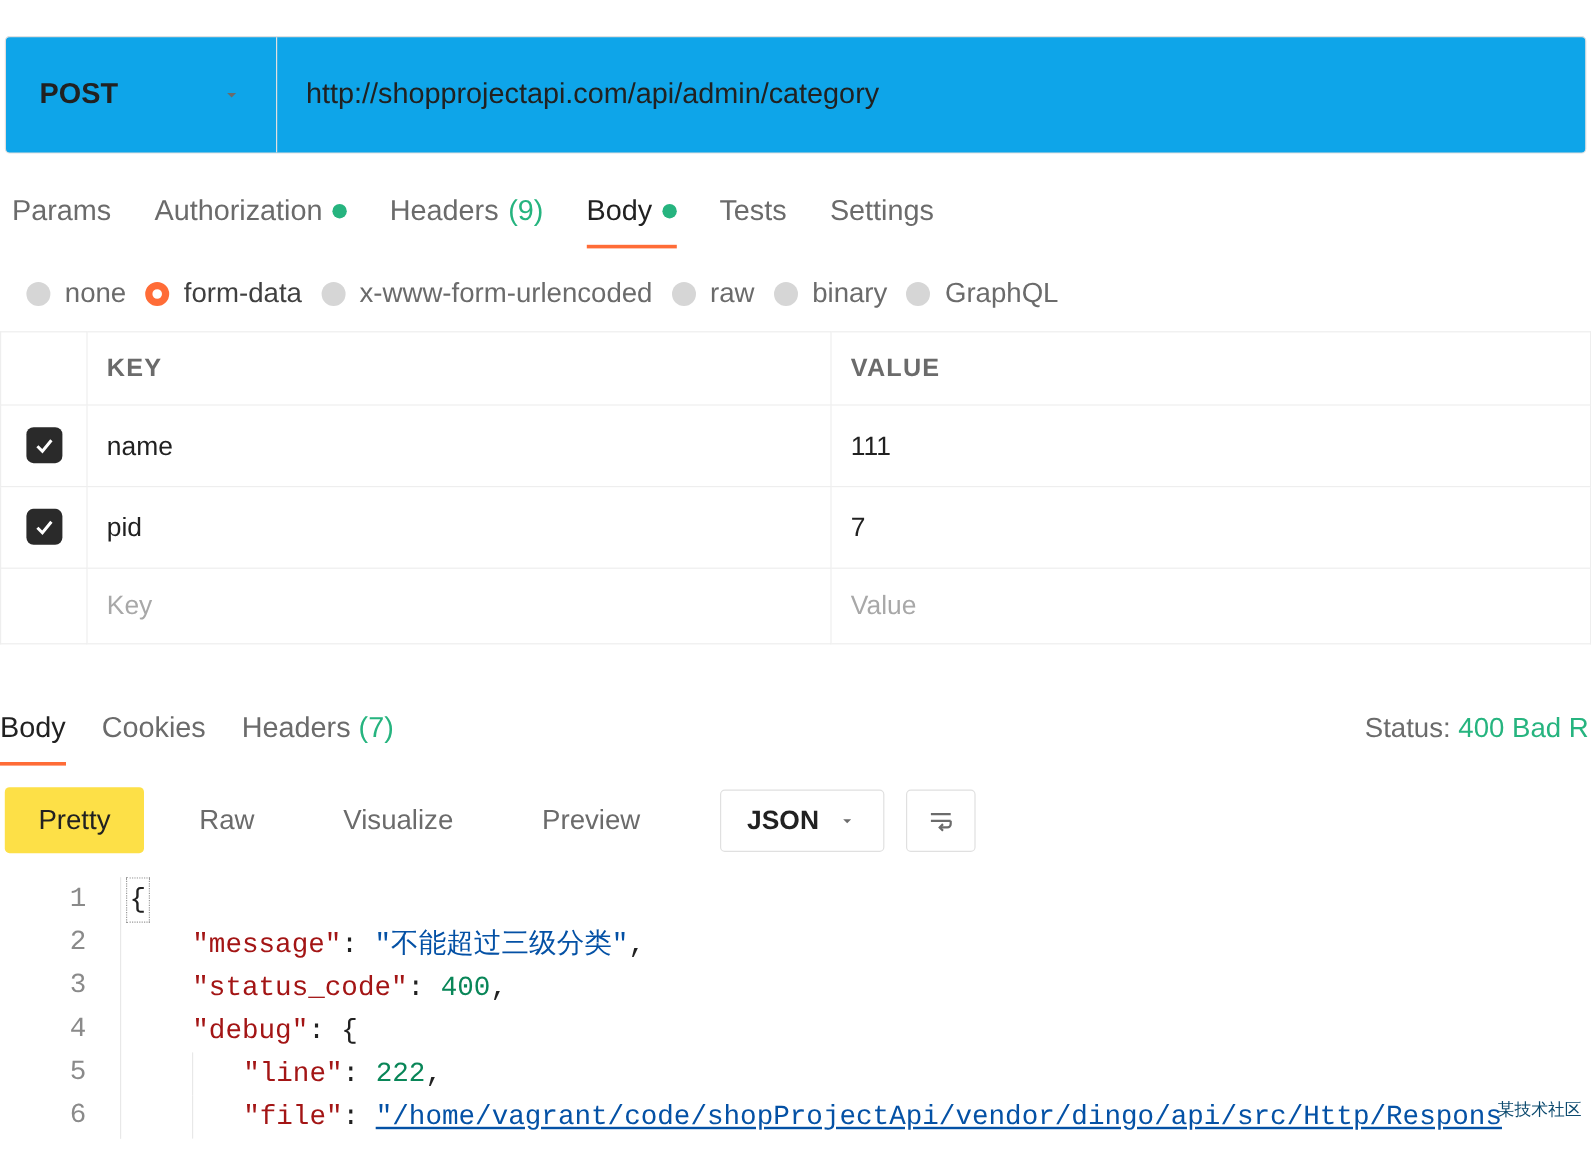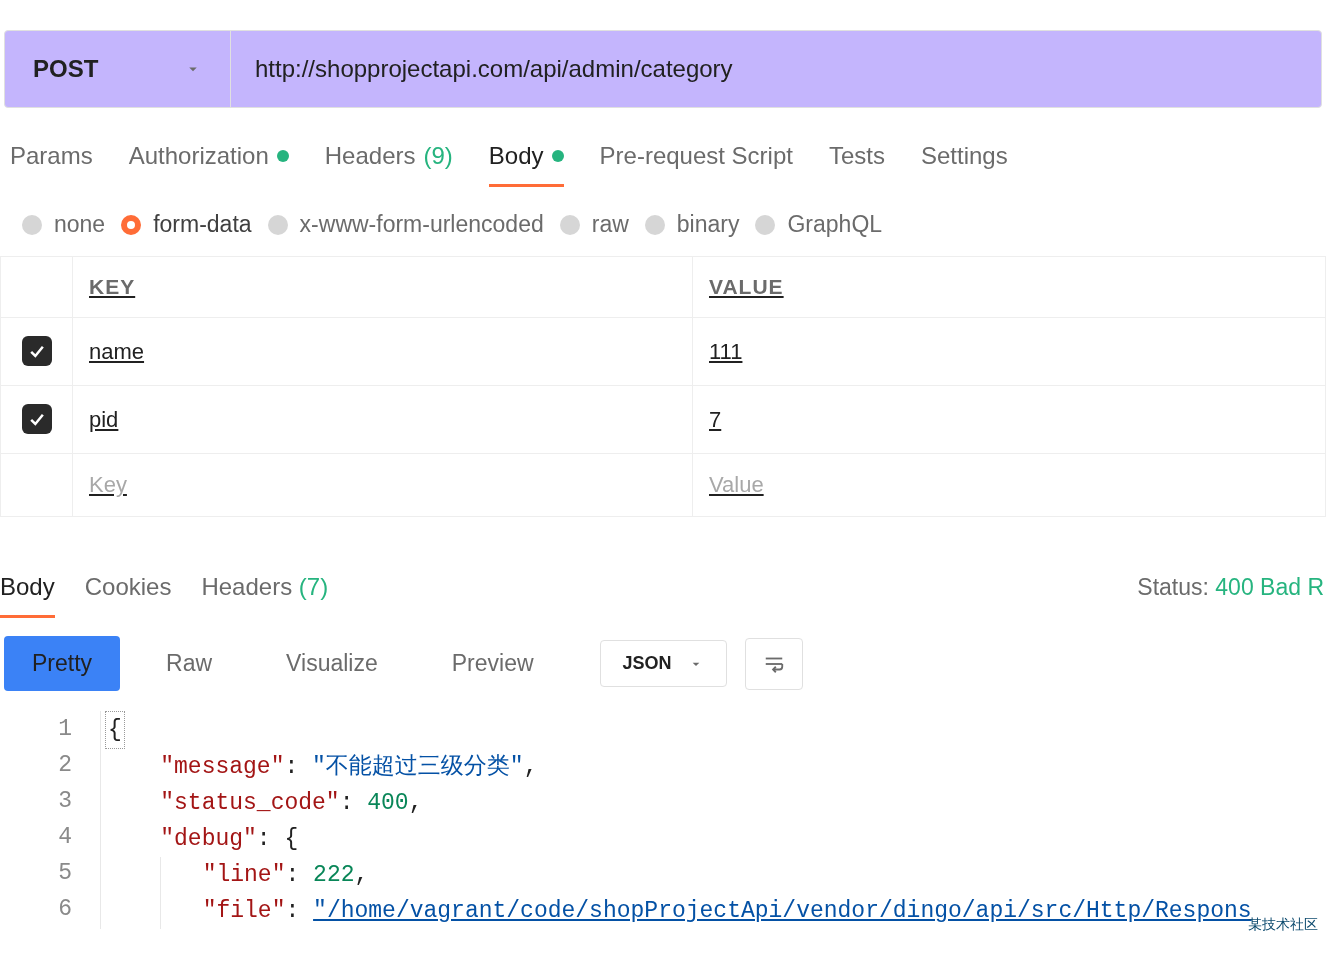--- a/index.html
+++ b/index.html
@@ -11,22 +11,22 @@
     overflow: hidden;
     width: 1326px;
     height: 980px;
   }
 
   .request-bar {
     display: flex;
     margin: 30px 4px 0 4px;
     border: 1px solid #e0e0e0;
     border-radius: 4px;
-    height: 78px;
-    background: #c4b5fd;
+    height: 98px;
+    background: #0ea5e9;
   }
   .method-select {
     width: 226px;
     display: flex;
     align-items: center;
     justify-content: space-between;
     padding: 0 28px;
     border-right: 1px solid #e0e0e0;
     font-weight: 600;
     font-size: 24px;
@@ -83,21 +83,21 @@
     background: #d6d6d6;
     display: inline-block;
   }
   .radio.on {
     background: #fff;
     border: 6px solid #ff6c37;
     width: 20px; height: 20px;
   }
   .radio-opt.on .rlabel { color: #404040; }
 
-  .kv-table { width: 100%; border-collapse: collapse; text-decoration: underline; }
+  .kv-table { width: 100%; border-collapse: collapse; }
   .kv-table th, .kv-table td {
     border: 1px solid #eeeeee;
     text-align: left;
     font-size: 22px;
     padding: 18px 16px;
   }
   .kv-table th {
     color: #6b6b6b;
     font-weight: 600;
     letter-spacing: 1px;
@@ -126,25 +126,25 @@
   .resp-status .sc { color: #26b47f; }
 
   .view-row {
     display: flex; gap: 18px; align-items: center;
     padding: 18px 4px 10px 4px;
   }
   .view-btn {
     padding: 14px 28px; font-size: 23px; color: #6b6b6b;
     border-radius: 4px; cursor: pointer;
   }
-  .view-btn.active { background: #3b82f6; color: #212121; }
+  .view-btn.active { background: #fde047; color: #212121; }
   .fmt-select {
     display: flex; align-items: center; gap: 16px;
     padding: 12px 22px; border: 1px solid #e0e0e0; border-radius: 4px;
-    font-size: 18px; font-weight: 600; cursor: pointer;
+    font-size: 22px; font-weight: 600; cursor: pointer;
   }
   .fmt-select svg { width: 16px; height: 16px; fill: #6b6b6b; }
   .wrap-btn {
     width: 58px; height: 52px; border: 1px solid #e0e0e0; border-radius: 4px;
     display: flex; align-items: center; justify-content: center; cursor: pointer;
   }
   .wrap-btn svg { width: 28px; height: 22px; stroke: #6b6b6b; stroke-width: 2; fill: none; }
 
   .code-block {
     display: flex;
@@ -196,23 +196,20 @@
     <span class="dot"></span>
   </div>
   <div class="tab">
     <span>Headers</span>
     <span class="count-green">(9)</span>
   </div>
   <div class="tab active">
     <span>Body</span>
     <span class="dot"></span>
   </div>
-  <div class="tab">
-      <span>Pre-request Script</span>
-    </div>
   <div class="tab">
       <span>Tests</span>
     </div>
   <div class="tab">
       <span>Settings</span>
     </div>
 </div>
 
 <div class="body-type-row">
   <div class="radio-opt">

